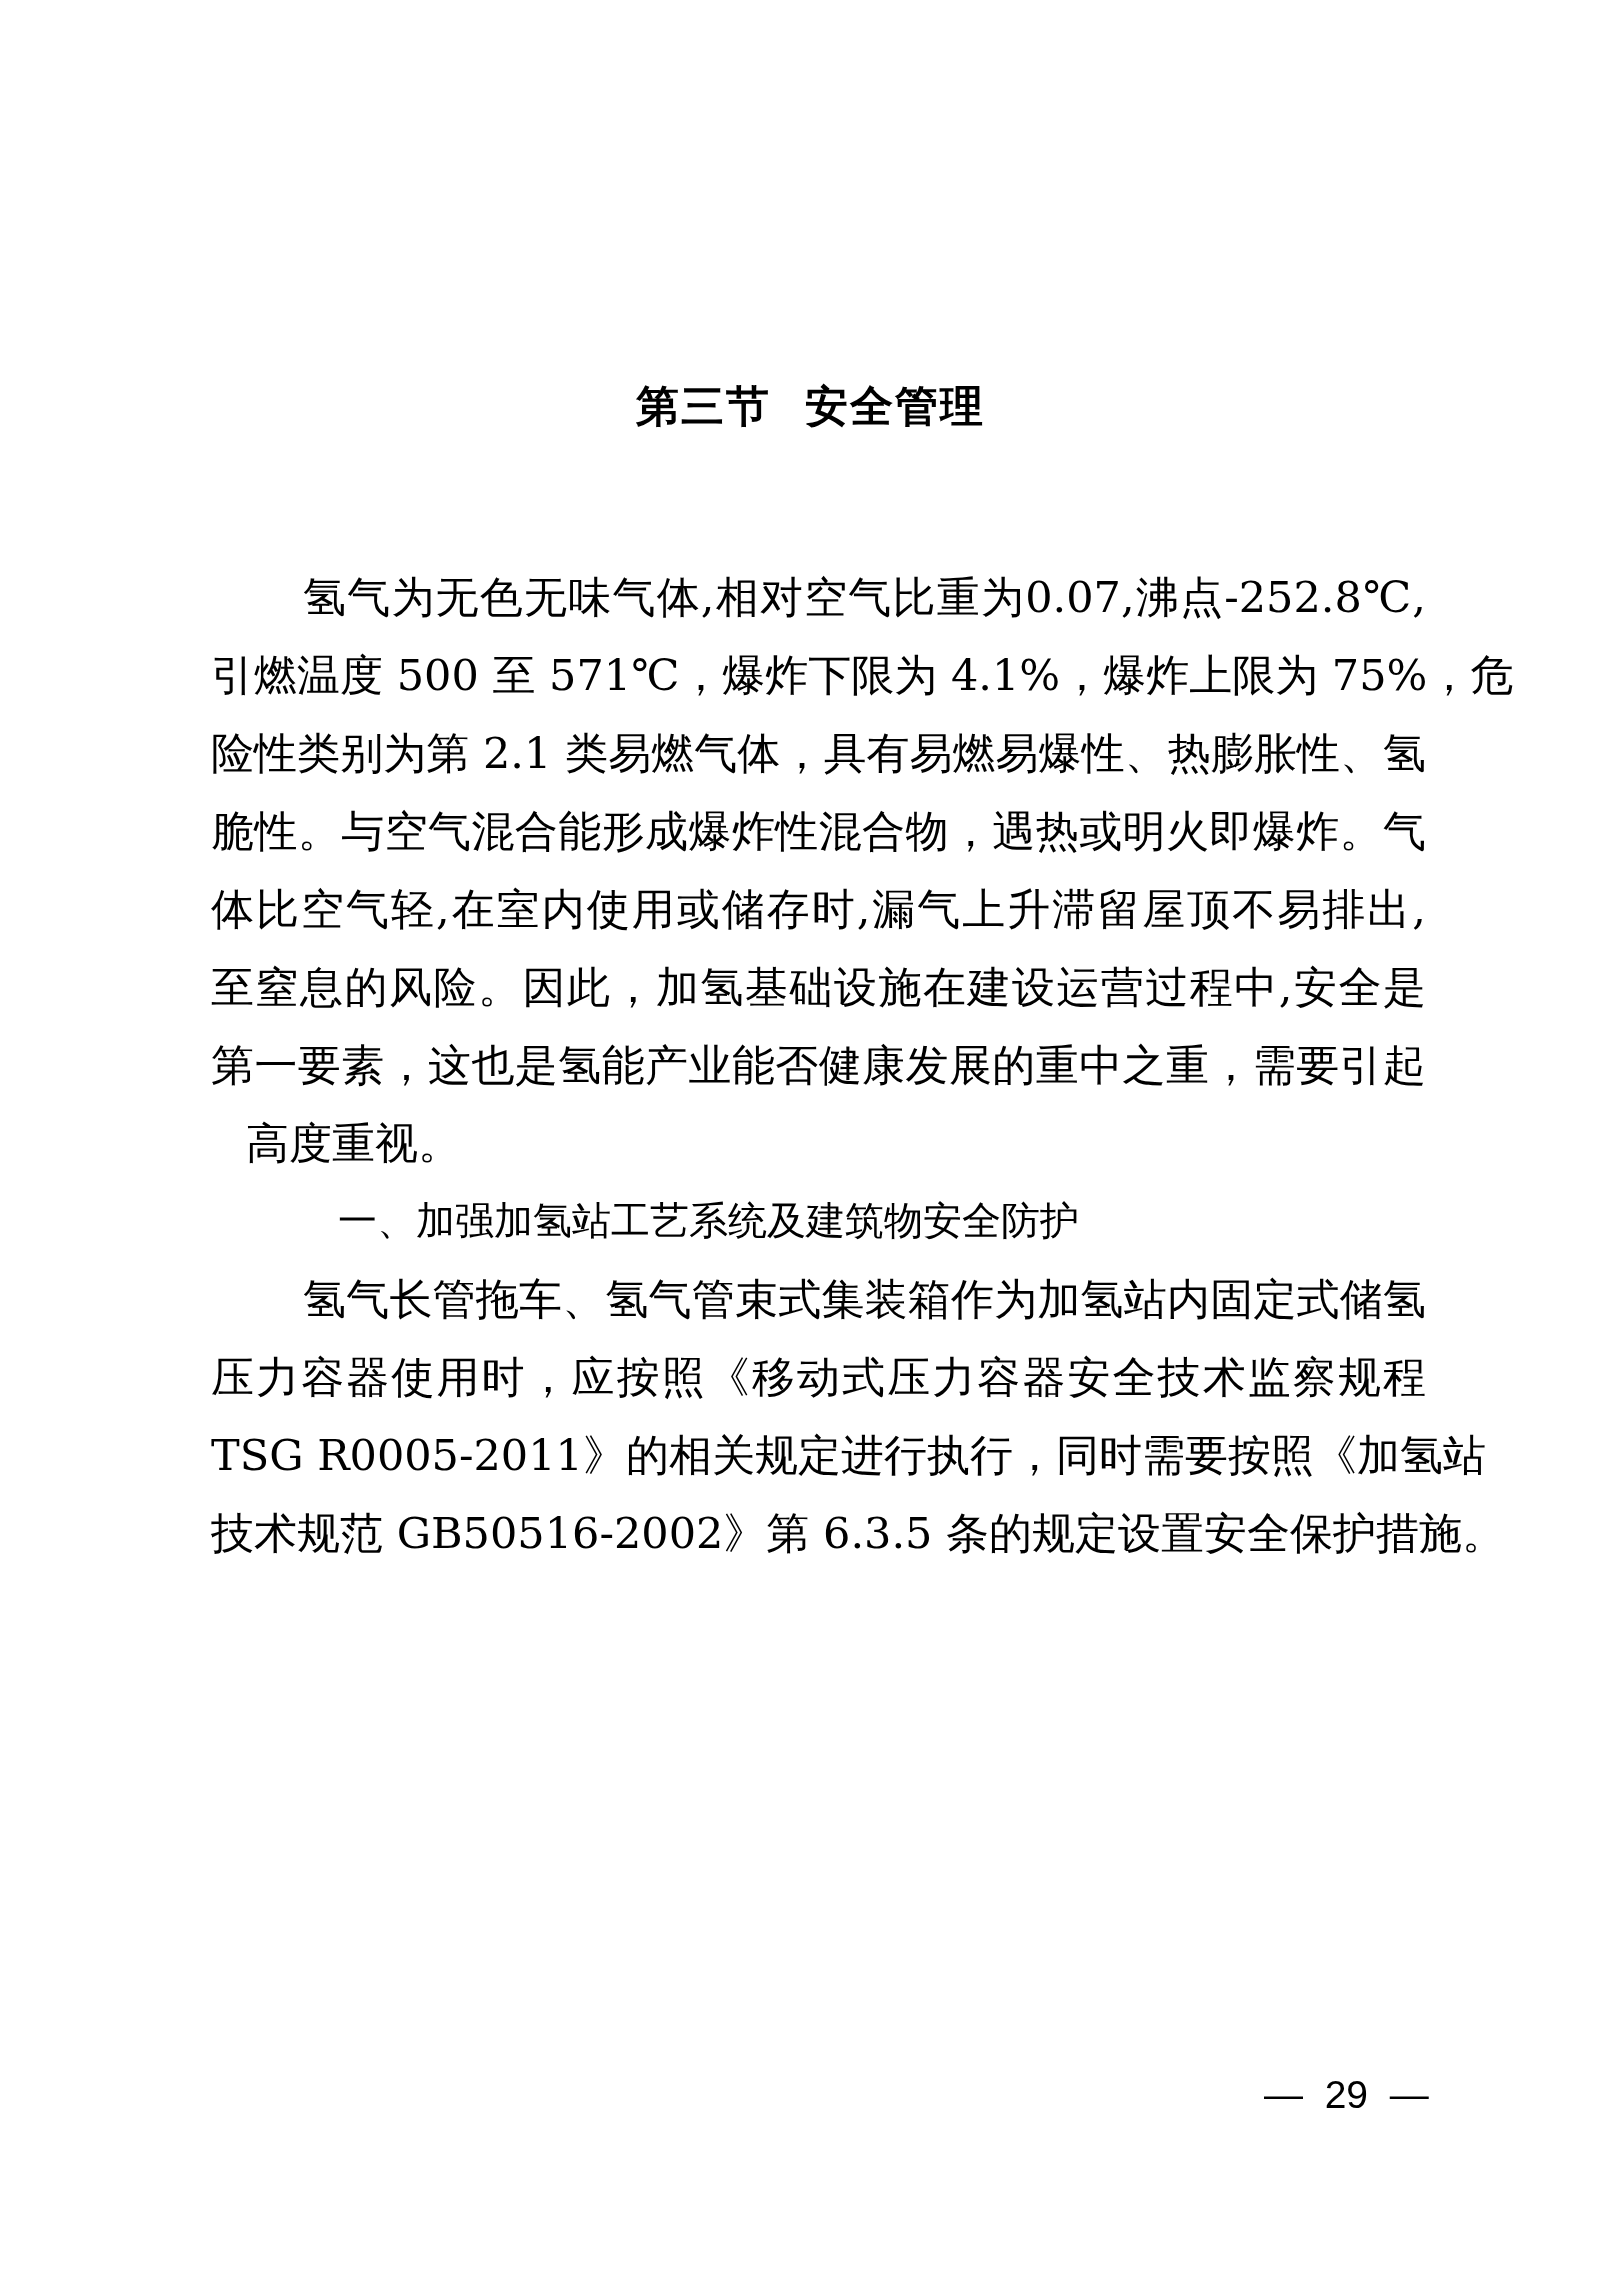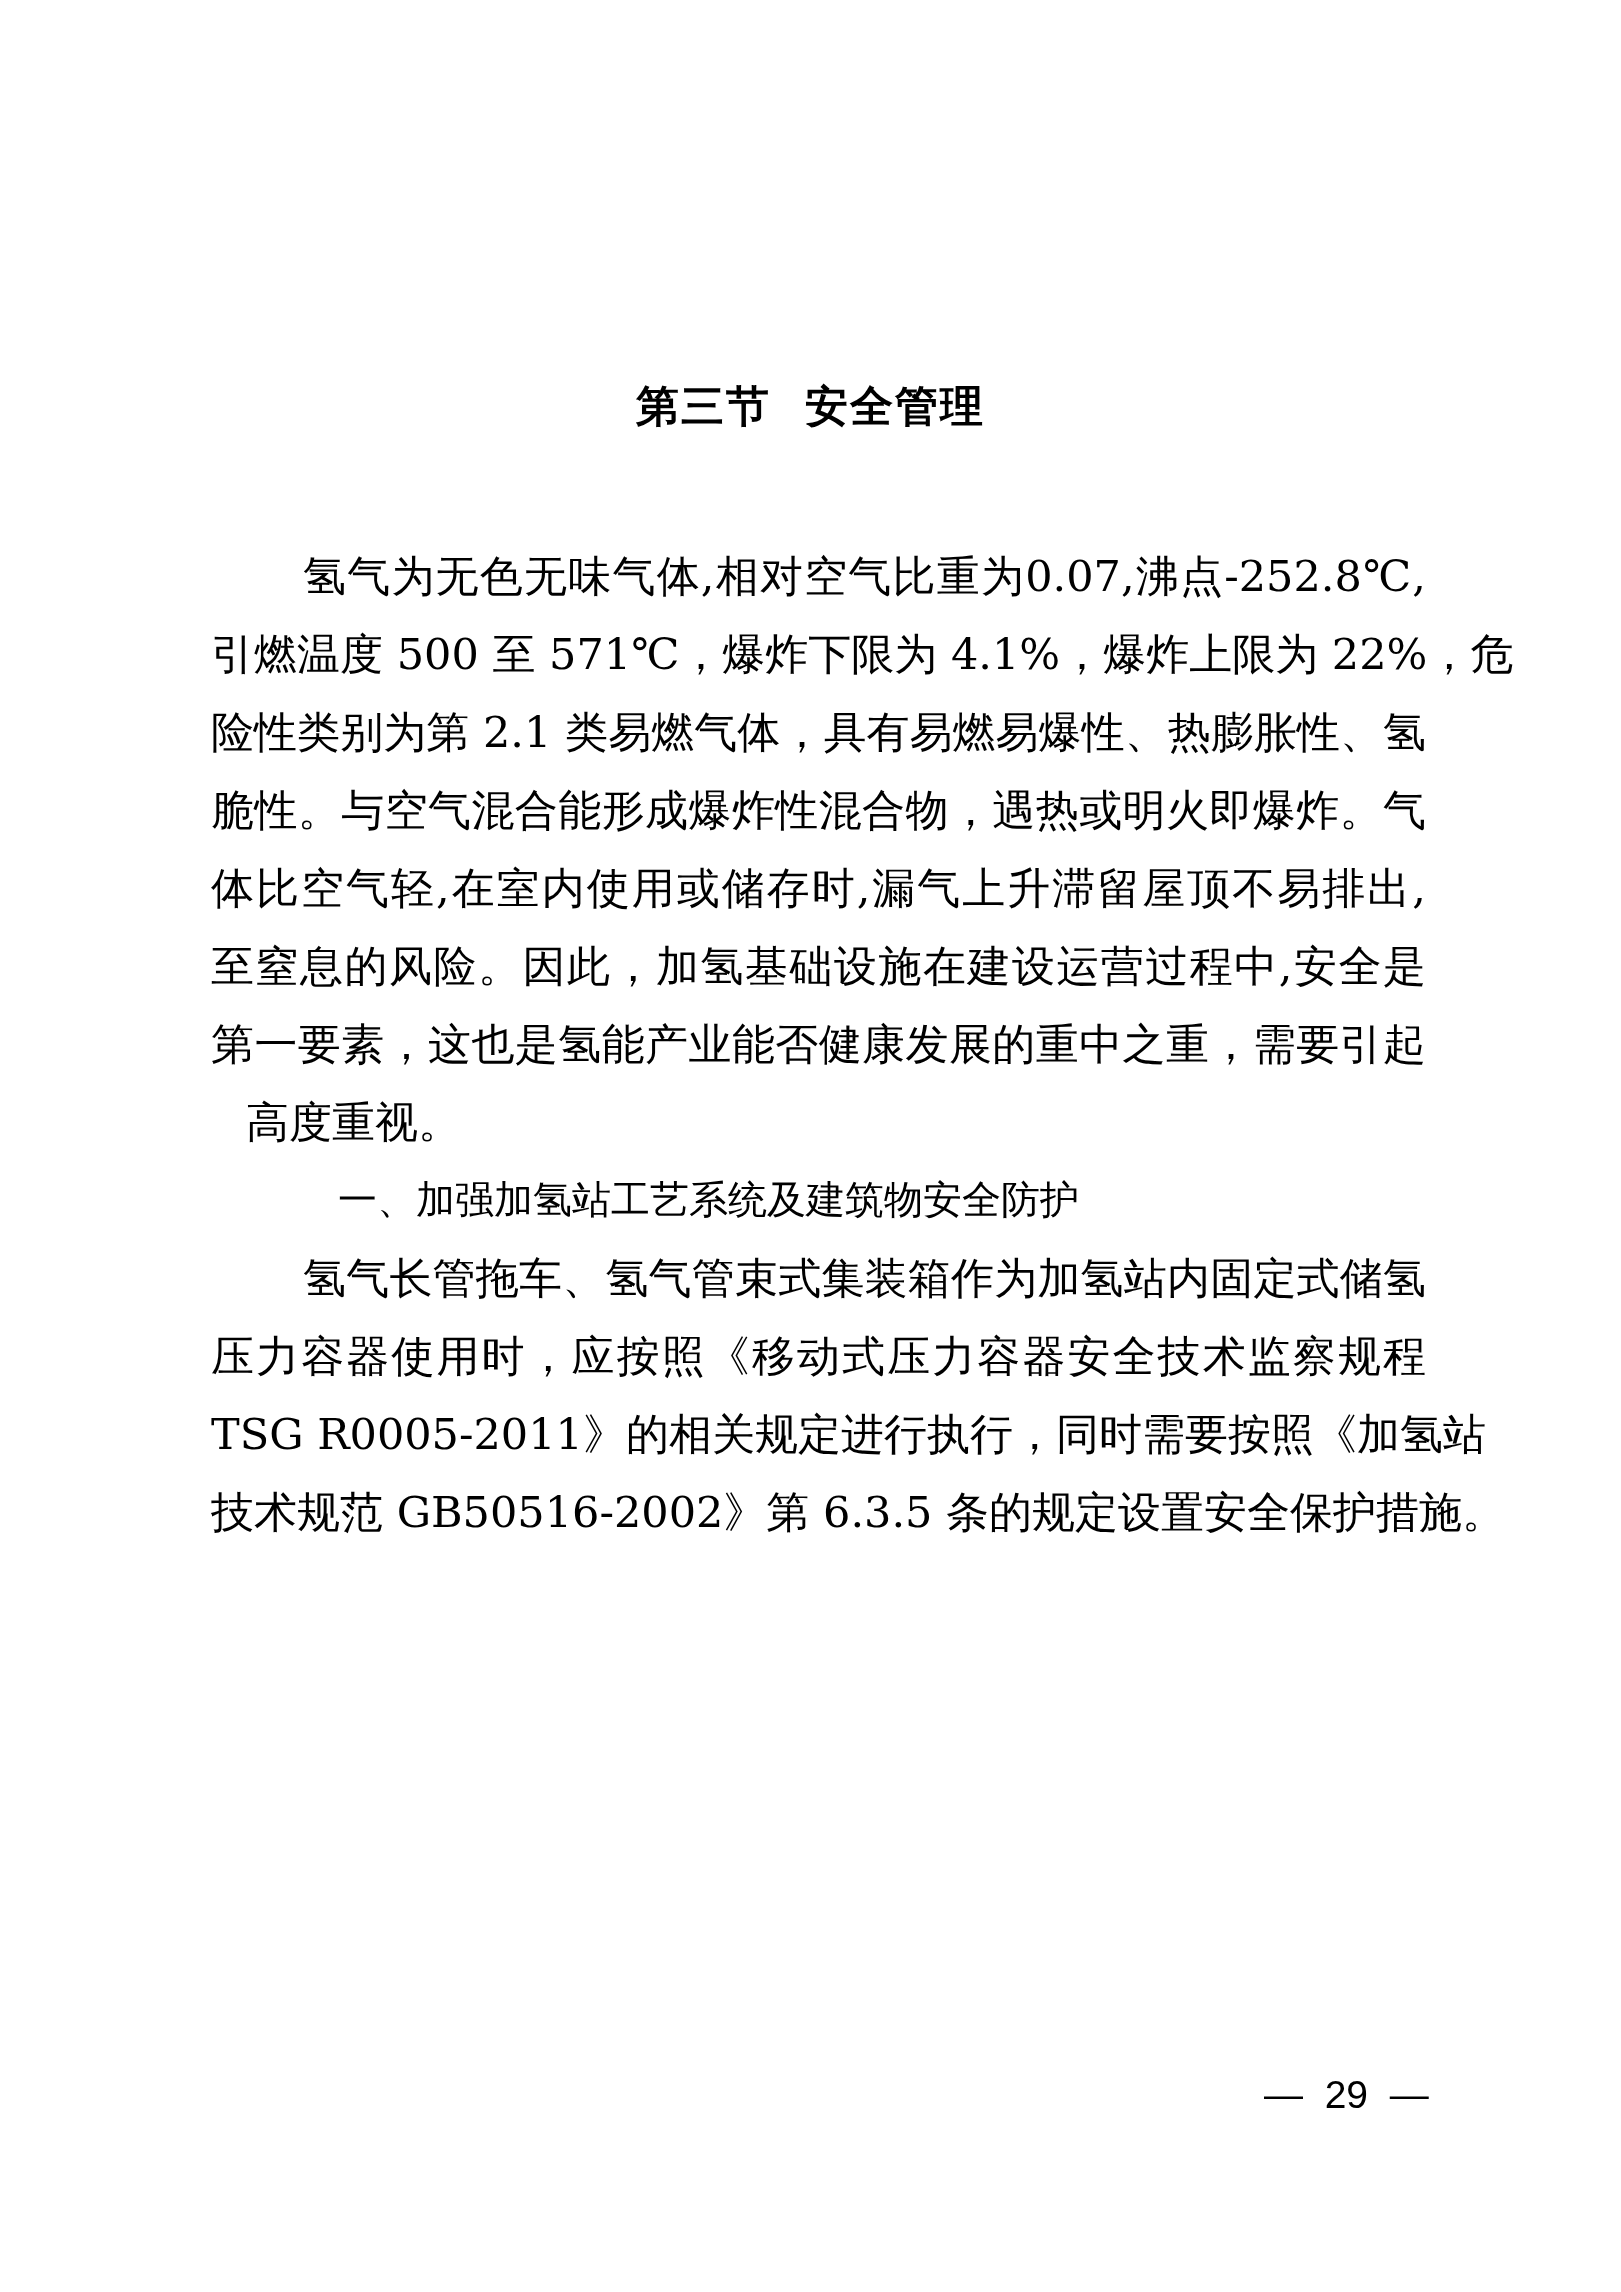--- a/index.html
+++ b/index.html
@@ -31,21 +31,21 @@
     font-weight: bold;
     font-size: 43px;
     letter-spacing: 2px;
     line-height: 59px;
     white-space: pre;
   }
   .body-text {
     position: absolute;
     left: 211px;
     width: 1215px;
-    top: 537px;
+    top: 558px;
     font-family: "DejaVu Serif", "Liberation Serif", serif;
     font-size: 43px;
     line-height: 78px;
     text-align: justify;
     text-justify: inter-character;
   }
   .line {
     display: block;
     height: 78px;
     white-space: nowrap;
@@ -75,21 +75,21 @@
 <body>
 
 <div class="page">
 
   <div class="title">第三节  安全管理</div>
 
   <div class="body-text">
 
     <div class="para-block">
       <span class="line indent">氢气为无色无味气体,相对空气比重为0.07,沸点-252.8℃,</span>
-      <span class="line">引燃温度 500 至 571℃，爆炸下限为 4.1%，爆炸上限为 22%，危</span>
+      <span class="line">引燃温度 500 至 571℃，爆炸下限为 4.1%，爆炸上限为 75%，危</span>
       <span class="line">险性类别为第 2.1 类易燃气体，具有易燃易爆性、热膨胀性、氢</span>
       <span class="line">脆性。与空气混合能形成爆炸性混合物，遇热或明火即爆炸。气</span>
       <span class="line">体比空气轻,在室内使用或储存时,漏气上升滞留屋顶不易排出,</span>
       <span class="line">至窒息的风险。因此，加氢基础设施在建设运营过程中,安全是</span>
       <span class="line">第一要素，这也是氢能产业能否健康发展的重中之重，需要引起</span>
       <span class="line last">高度重视。</span>
     </div>
 
     <div class="para-block">
       <span class="line indent last" style="font-family: Liberation Sans, sans-serif; font-size:39px;">一、加强加氢站工艺系统及建筑物安全防护</span>

